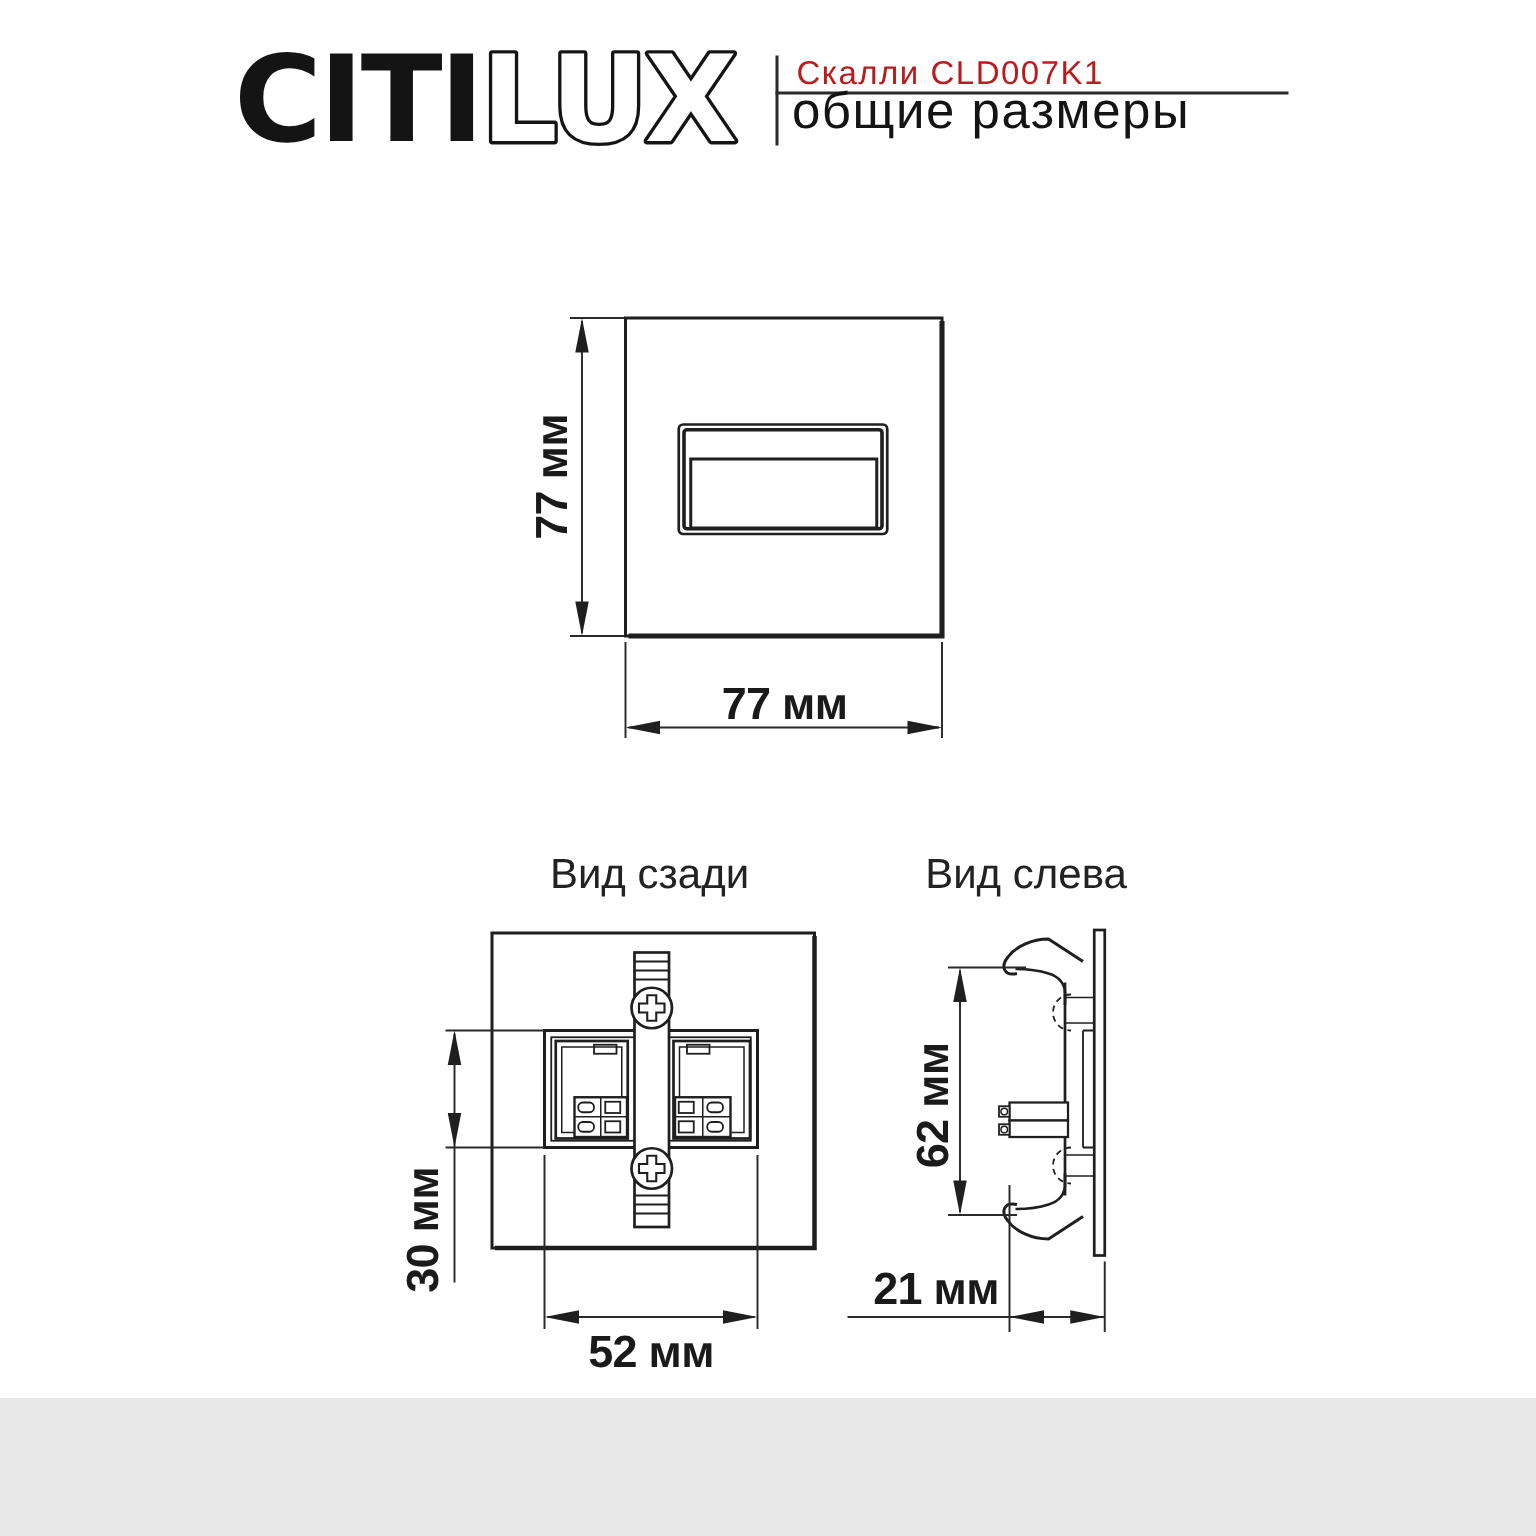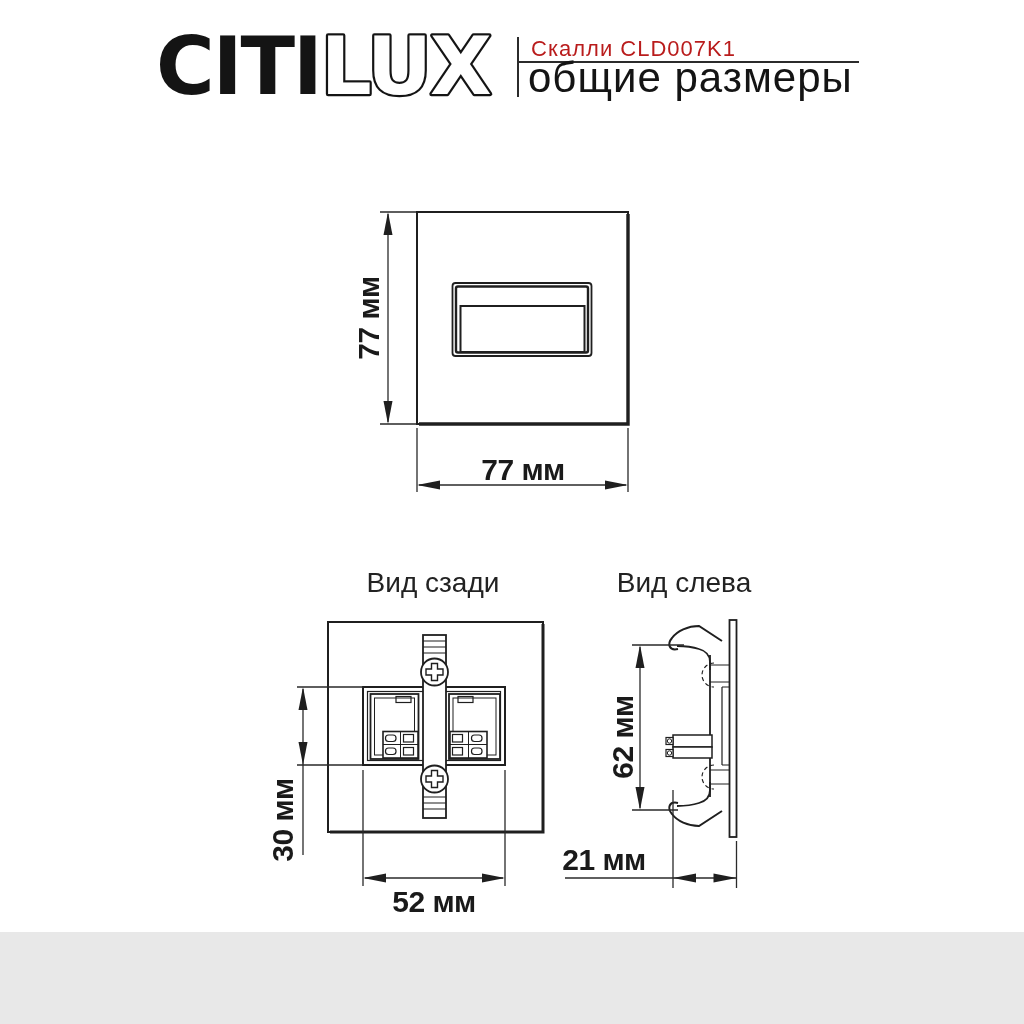--- a/index.html
+++ b/index.html
@@ -8,21 +8,21 @@
     font-family:"Liberation Sans",sans-serif;overflow:hidden;color:#1a1a1a;
   }
   .art{position:absolute;left:0;top:0;width:1024px;height:1024px;}
   
   .logo-svg{position:absolute;left:156px;top:24px;}
   .logo-text{font-family:"DejaVu Sans",sans-serif;font-weight:bold;font-size:80px;letter-spacing:-2px;fill:#141414;}
   .logo-outline{fill:#ffffff;stroke:#141414;stroke-width:4.5px;paint-order:stroke;stroke-linejoin:round;}
   .hdr-divider{position:absolute;left:517px;top:37px;width:2px;height:60px;background:#2b2b2b;}
   .hdr-rule{position:absolute;left:517px;top:61px;width:342px;height:2px;background:#2b2b2b;}
   .product{position:absolute;left:531px;top:36px;font-size:22px;letter-spacing:1px;color:#b91c1c;}
-  .subtitle{position:absolute;left:528px;top:57px;font-size:42px;letter-spacing:1px;color:#141414;line-height:1;}
+  .subtitle{position:absolute;left:528px;top:57px;font-size:34px;letter-spacing:1px;color:#141414;line-height:1;}
   
   .view-title{position:absolute;font-size:28px;color:#222;transform:translate(-50%,-50%);white-space:nowrap;}
   .lbl{position:absolute;font-weight:700;font-size:30px;letter-spacing:-0.5px;color:#1a1a1a;
        transform:translate(-50%,-50%);white-space:nowrap;}
   .lbl.rot{transform:translate(-50%,-50%) rotate(-90deg);}
 </style>
 </head>
 <body>
 
 <div class="canvas">
@@ -172,15 +172,15 @@
   </svg>
 
   <div class="view-title" style="left:684px;top:583px;">Вид слева</div>
   <div class="view-title" style="left:433px;top:583px;">Вид сзади</div>
 
   <div class="lbl rot" style="left:369px;top:318px;">77 мм</div>
   <div class="lbl" style="left:523px;top:470px;">77 мм</div>
   <div class="lbl rot" style="left:283px;top:820px;">30 мм</div>
   <div class="lbl" style="left:434px;top:861px;margin-top:41px;">52 мм</div>
   <div class="lbl rot" style="left:623px;top:737px;">62 мм</div>
-  <div class="lbl" style="left:604px;top:860px;text-align:center;">21 мм</div>
+  <div class="lbl" style="left:624px;top:860px;text-align:center;">21 мм</div>
 
 </div>
 
 </body></html>

